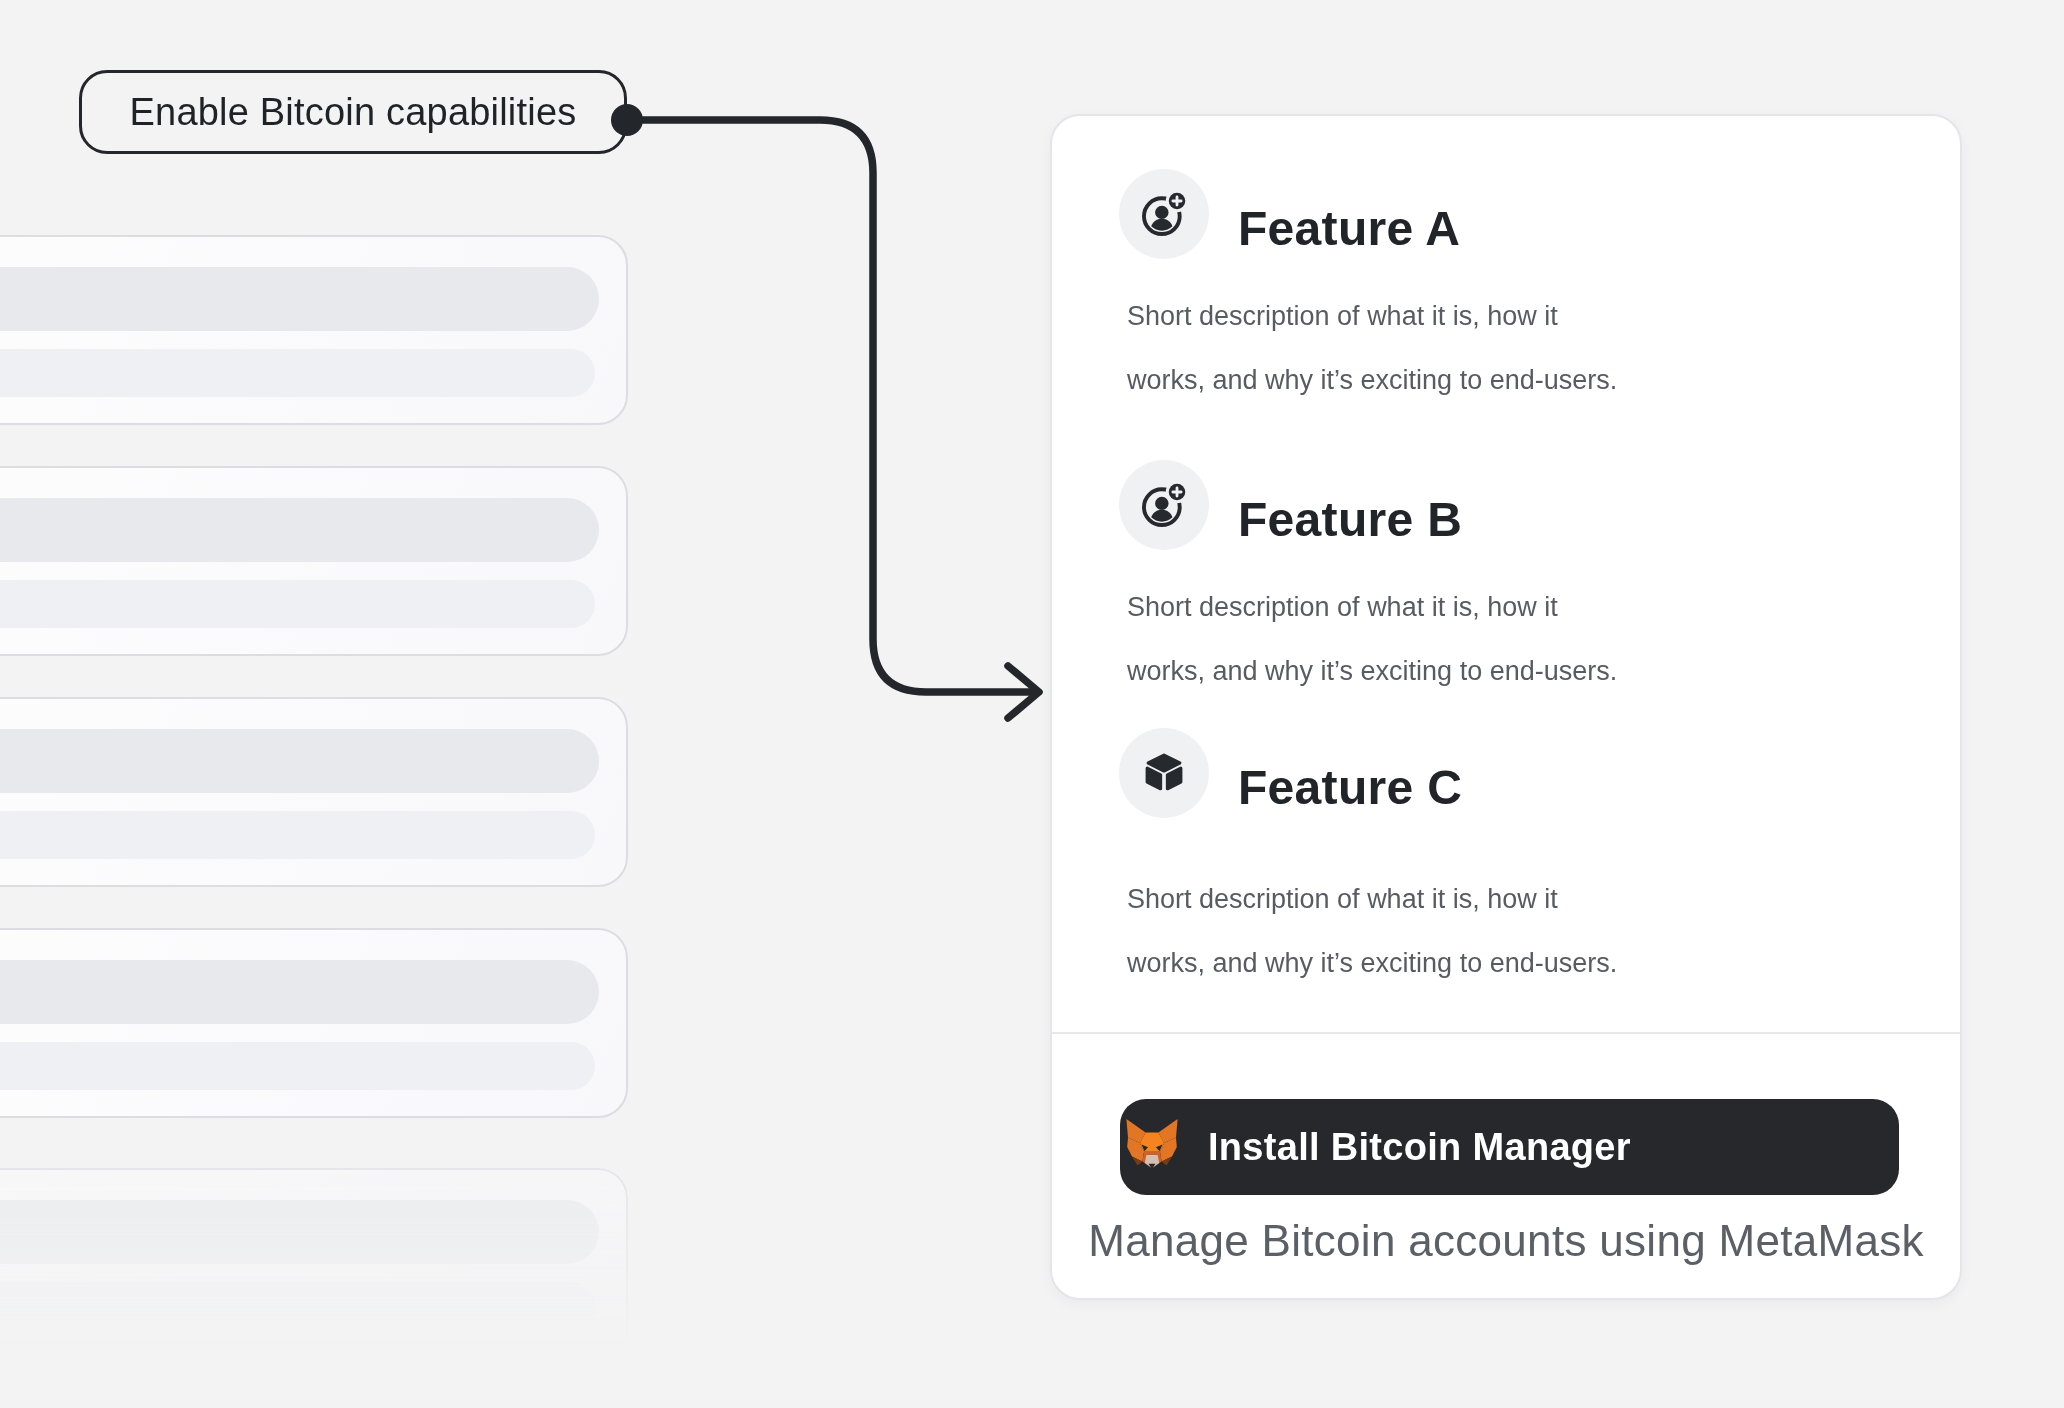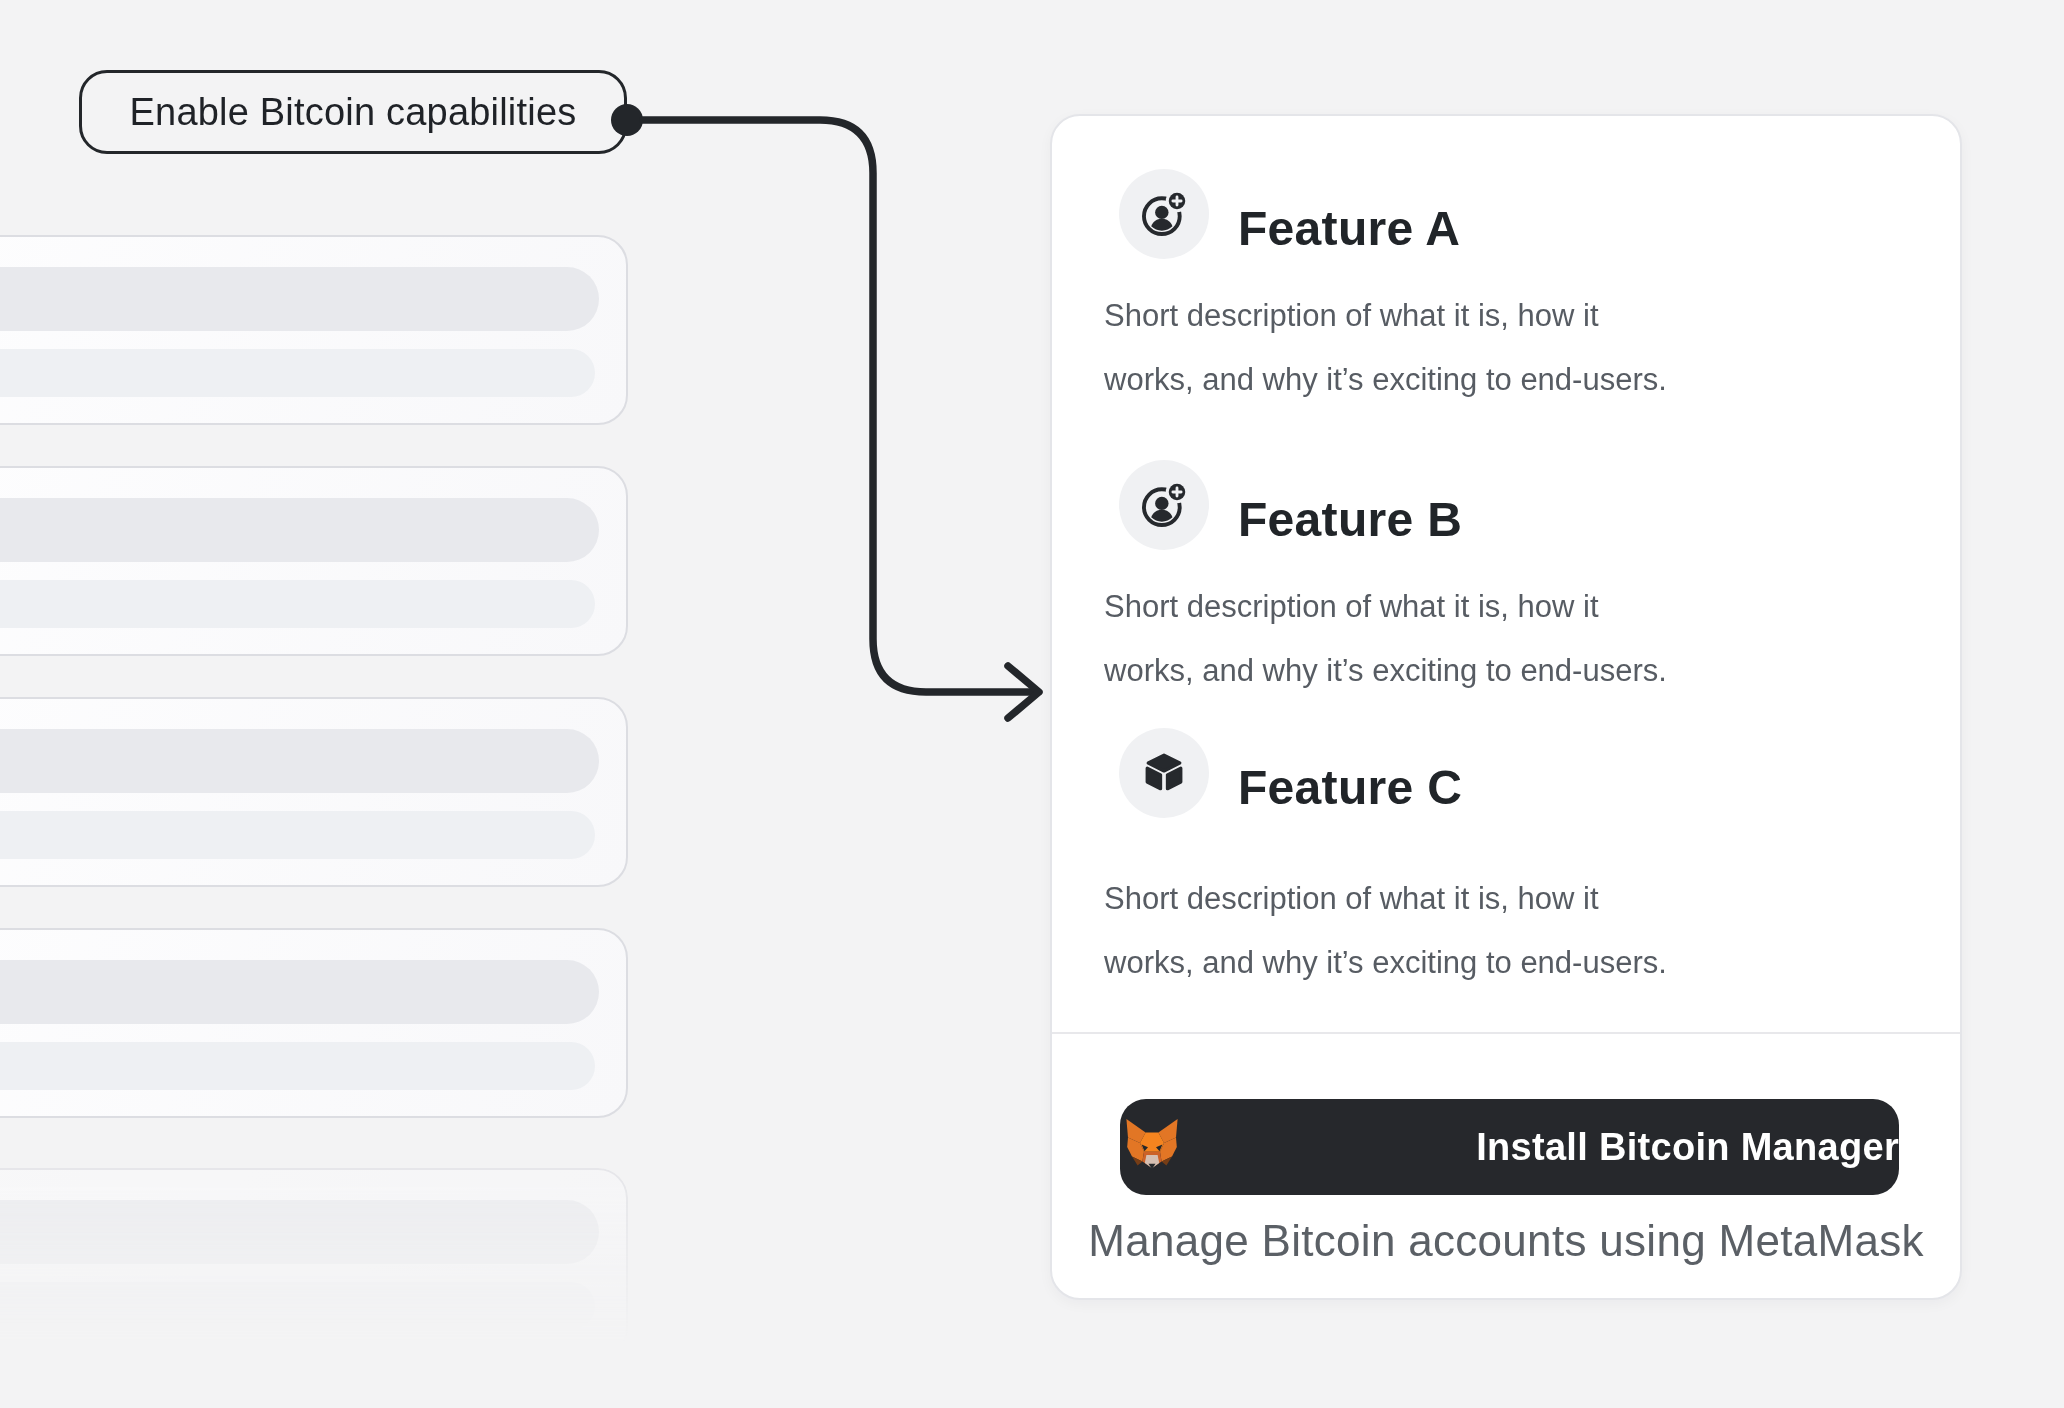--- a/index.html
+++ b/index.html
@@ -51,29 +51,29 @@
     background:#fff;border:2px solid var(--card-border);border-radius:30px;
     box-shadow:0 4px 14px rgba(30,32,40,.04);
   }
   .feature-head{position:absolute;left:67px;height:90px;display:flex;align-items:center;gap:29px;}
   .feature-head.fa{top:53px;} .feature-head.fb{top:344px;} .feature-head.fc{top:612px;}
   .icon-circle{
     width:90px;height:90px;border-radius:50%;background:var(--icon-bg);
     display:flex;align-items:center;justify-content:center;flex:0 0 auto;
   }
   .feature-title{font-size:48px;font-weight:700;color:#212529;letter-spacing:.3px;margin-top:28px;}
-  .feature-desc{position:absolute;left:52px;width:830px;font-size:31px;line-height:64px;color:var(--text-secondary);}
+  .feature-desc{position:absolute;left:75px;width:830px;font-size:27px;line-height:64px;color:var(--text-secondary);}
   .feature-desc.fa{top:168px;} .feature-desc.fb{top:459px;} .feature-desc.fc{top:751px;}
 
   .divider{position:absolute;left:0;top:916px;width:100%;height:2px;background:#e8e8eb;}
 
   .install-btn{
     position:absolute;left:68px;top:983px;width:779px;height:96px;
     background:var(--button-bg);border:none;border-radius:26px;cursor:pointer;
-    display:flex;align-items:center;justify-content:space-between;gap:24px;
+    display:flex;align-items:center;justify-content:flex-start;gap:24px;
     color:#fff;font-family:inherit;font-size:38px;font-weight:700;letter-spacing:.3px;
   }
   .caption{
     position:absolute;left:0;top:1100px;width:100%;text-align:center;
     font-size:44px;color:#5b6066;letter-spacing:.3px;
   }
 </style>
 </head>
 <body>
 

